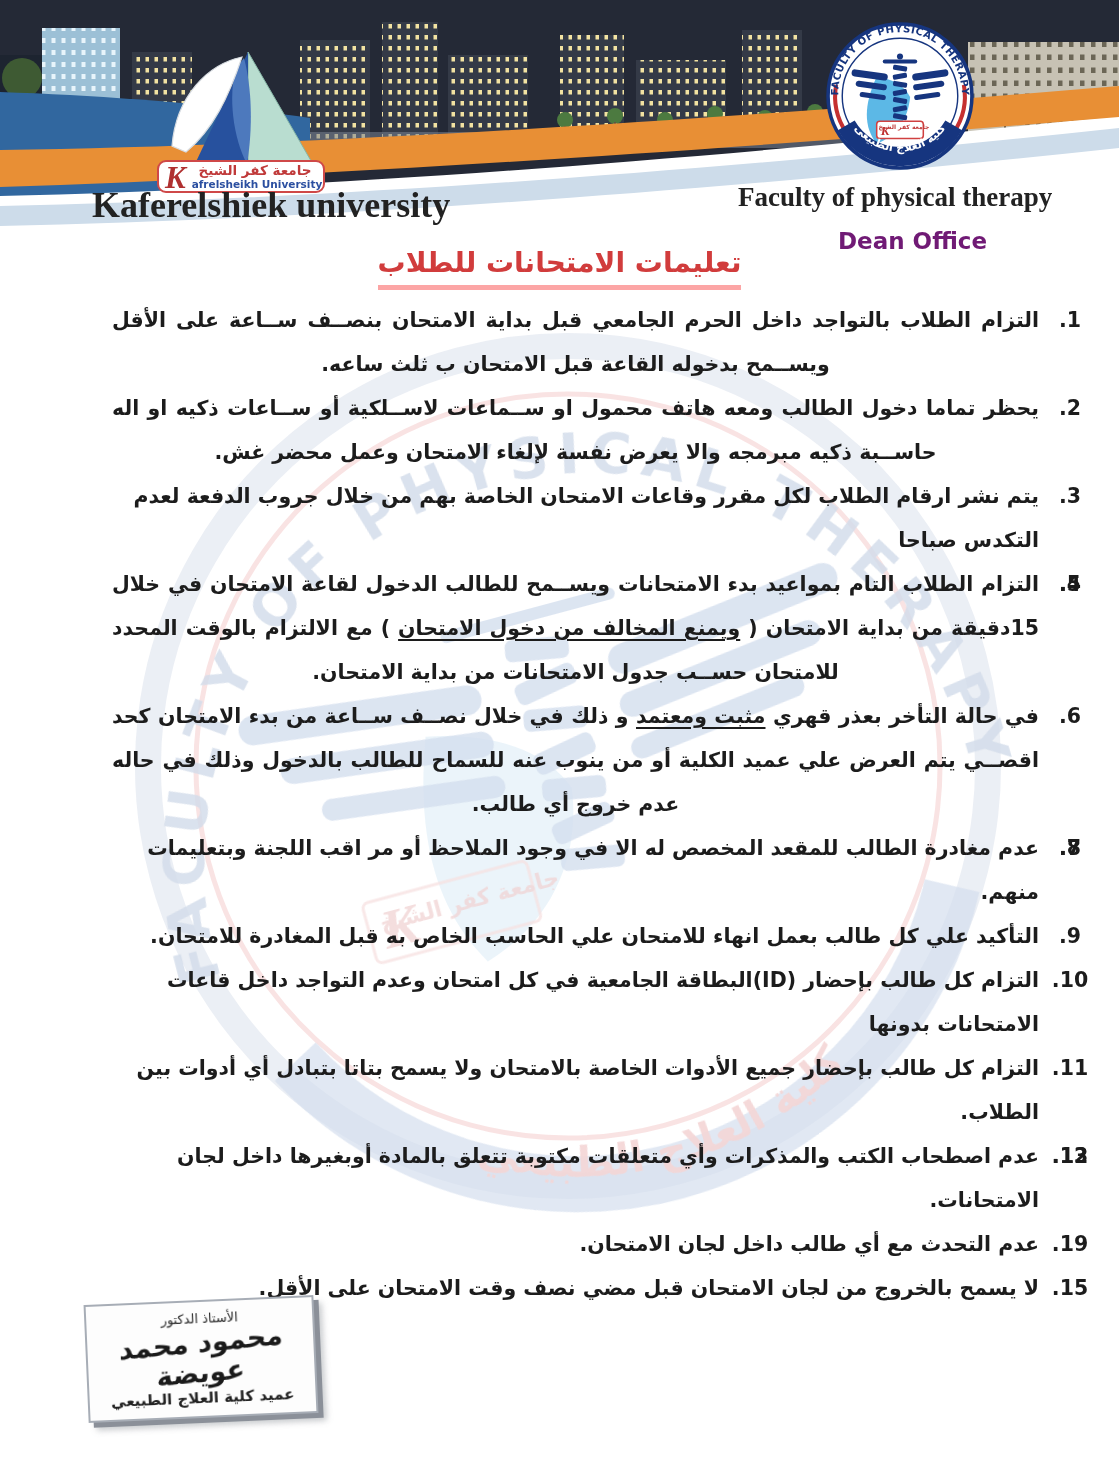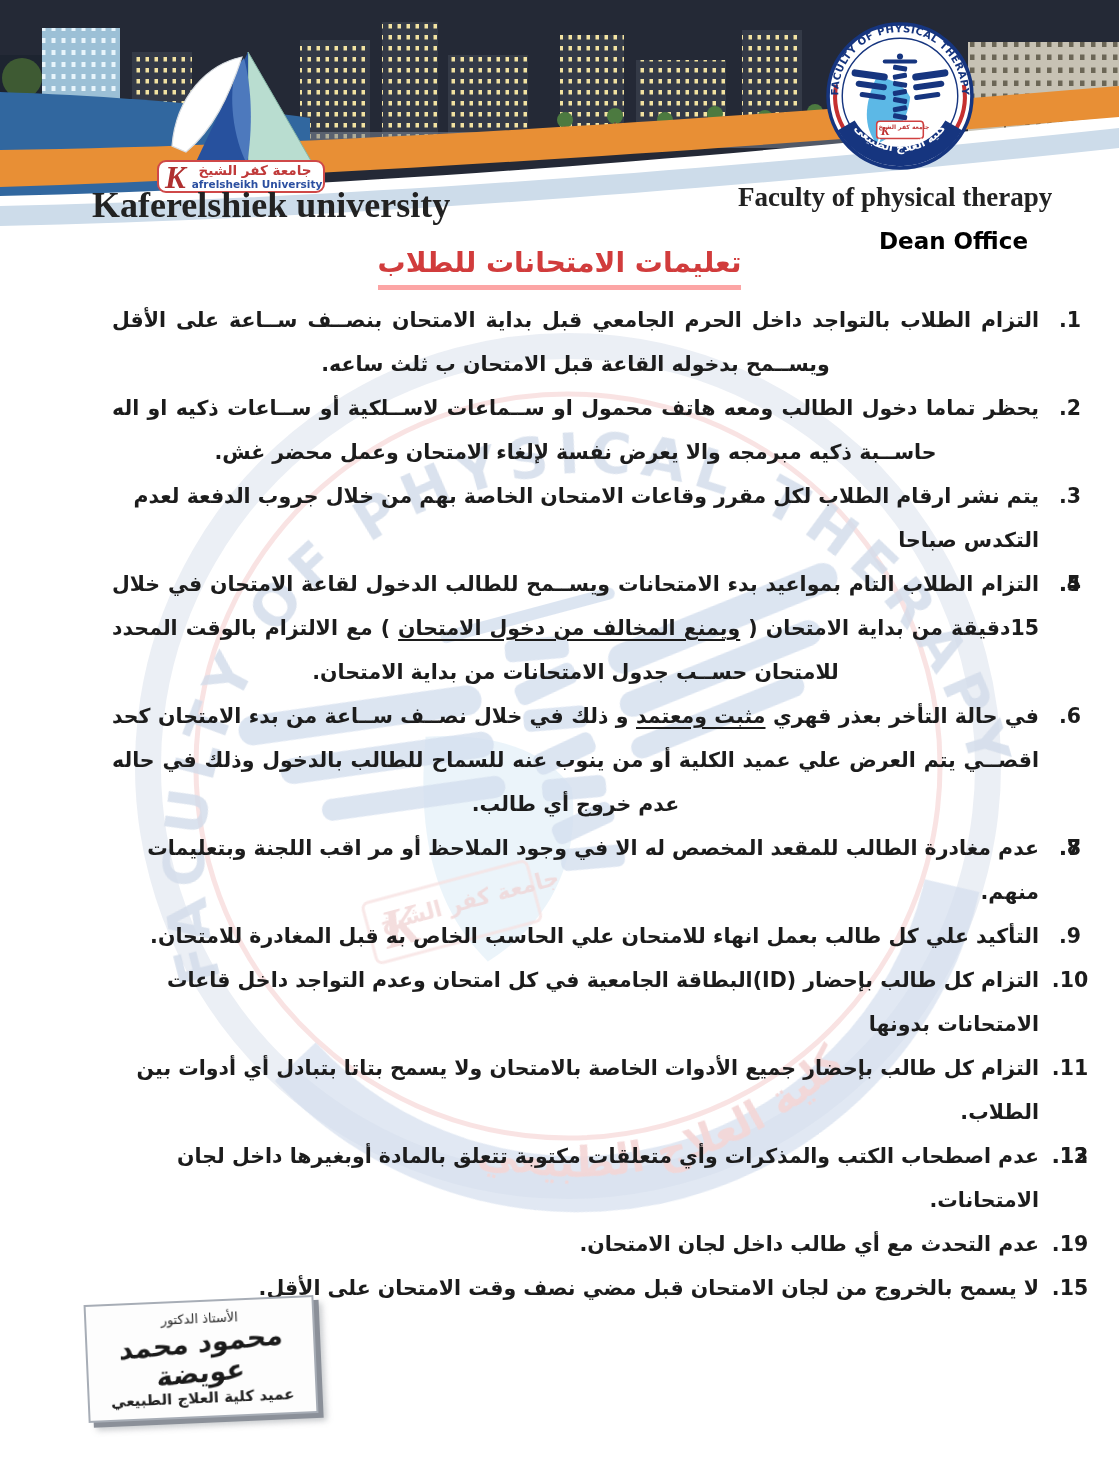--- a/index.html
+++ b/index.html
@@ -13,22 +13,22 @@
   .logo-right{position:absolute;left:824px;top:20px;z-index:3;}
   .uni-name{
     position:absolute;top:184px;left:92px;z-index:4;
     font-family:"Liberation Serif",serif;font-weight:700;font-size:36px;color:#222;
   }
   .fac-name{
     position:absolute;top:182px;left:738px;z-index:4;
     font-family:"Liberation Serif",serif;font-weight:700;font-size:27px;color:#222;
   }
   .dean-office{
-    position:absolute;top:228px;left:838px;width:190px;text-align:right;z-index:4;
-    font-weight:700;font-size:23px;color:#000000;
+    position:absolute;top:228px;left:838px;width:190px;text-align:left;z-index:4;
+    font-weight:700;font-size:23px;color:#701a75;
   }
   
   .title-wrap{position:absolute;top:246px;left:0;width:1119px;text-align:center;z-index:4;}
   .doc-title{
     display:inline-block;direction:rtl;font-weight:700;font-size:28px;color:#d13c3c;
     border-bottom:5px solid #fca5a5;padding-bottom:5px;line-height:1.2;
   }
   
   .watermark{position:absolute;left:78px;top:326px;z-index:1;opacity:.5;pointer-events:none;}
   

